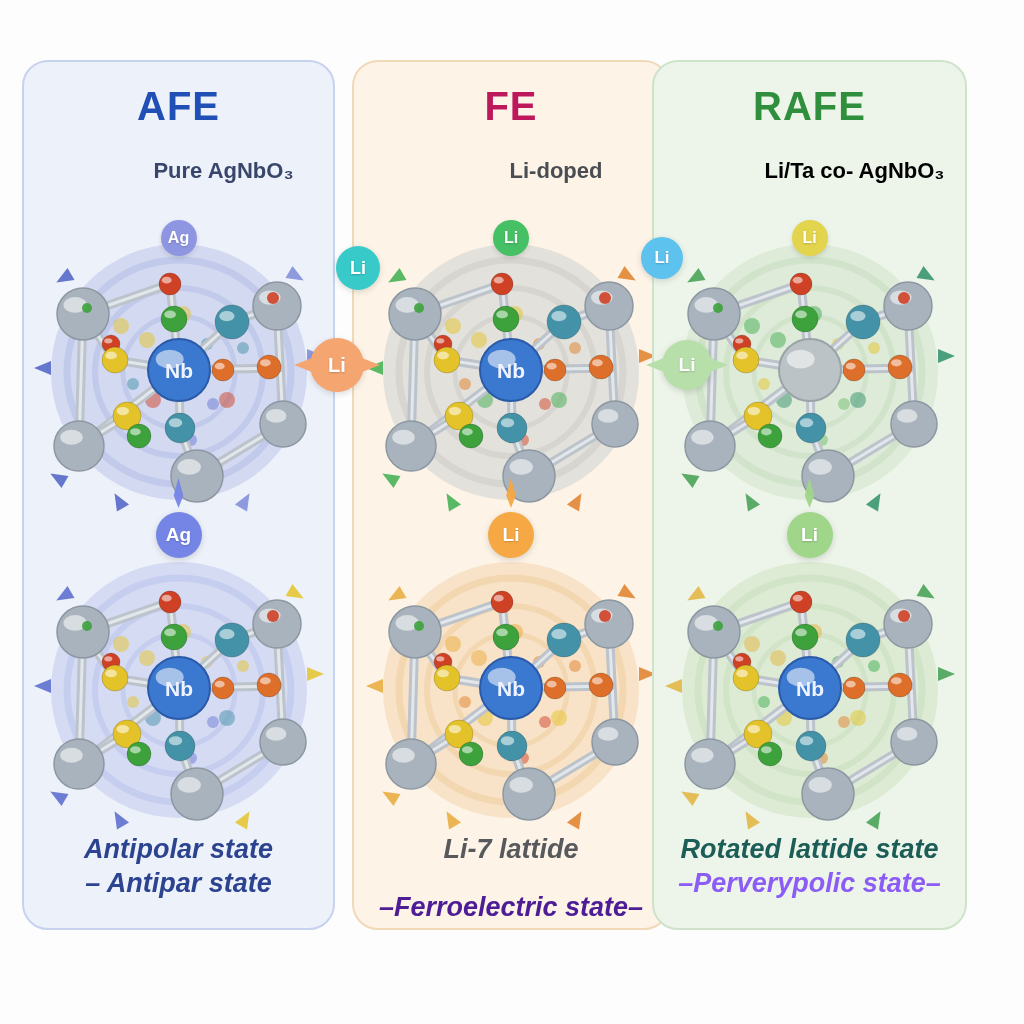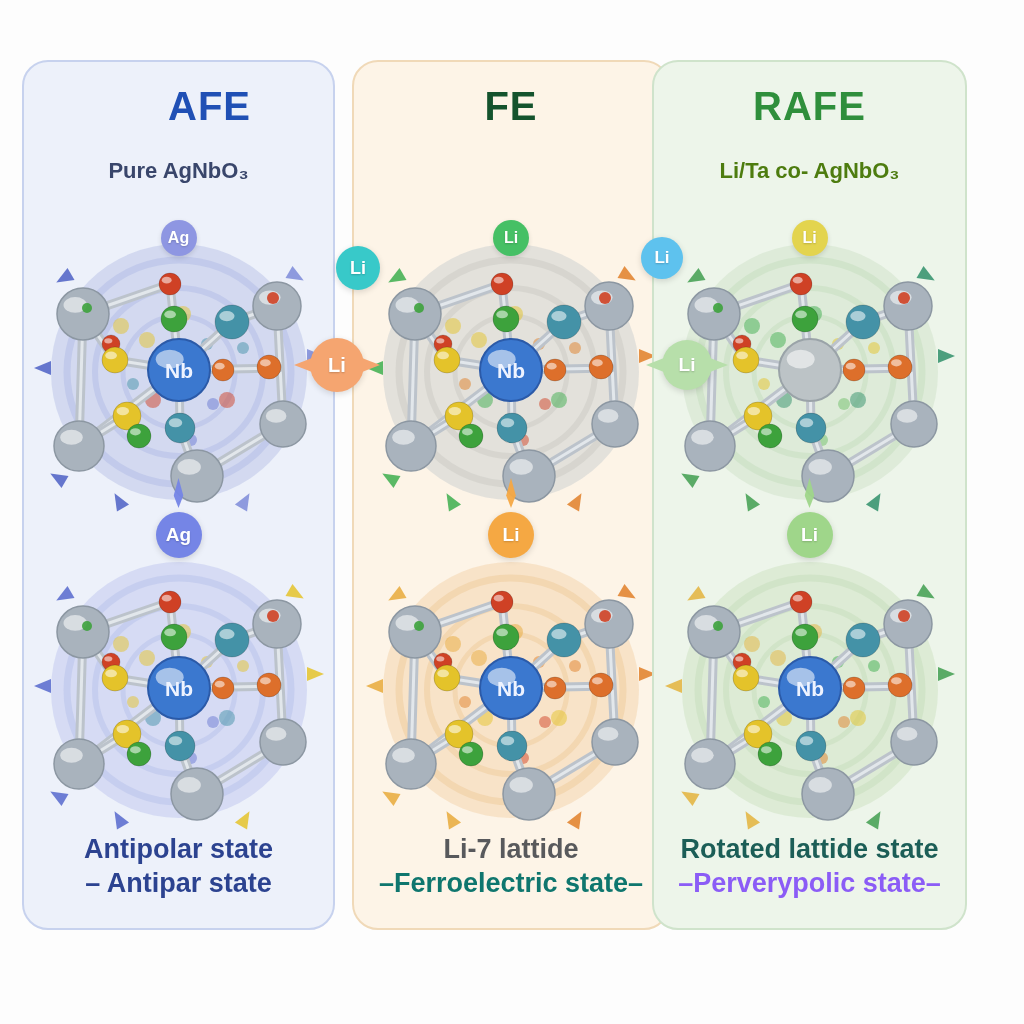--- a/index.html
+++ b/index.html
@@ -15,21 +15,21 @@
   }
   .panel.p1{left:22px;width:313px;}
   .panel.p2{left:352px;width:318px;}
   .panel.p3{left:652px;width:315px;}
   .title{
     position:absolute;top:22px;left:0;width:100%;text-align:center;
     font-size:40px;font-weight:800;letter-spacing:1px;
   }
   .subtitle{
     position:absolute;top:96px;left:0;width:100%;text-align:center;
-    font-size:22px;font-weight:600;
+    font-size:22px;font-weight:600;padding-left:45px;
   }
   .mol{position:absolute;left:50%;transform:translateX(-50%);}
   .mol.top{top:160px;}
   .mol.bottom{top:478px;}
   .badge{
     position:absolute;border-radius:50%;
     display:flex;align-items:center;justify-content:center;
     font-weight:800;z-index:5;
   }
   .badge span{color:#ffffff;text-shadow:0 1px 2px rgba(0,0,0,.18);text-align:right;}
@@ -44,21 +44,21 @@
     box-shadow:0 2px 6px rgba(0,0,0,.15);
   }
   .drop{
     position:absolute;width:15px;height:30px;
     left:50%;transform:translateX(-50%);top:416px;
     clip-path:polygon(50% 0, 82% 58%, 50% 100%, 18% 58%);
     z-index:4;opacity:.95;
   }
   .state1,.state2{
     position:absolute;left:0;width:100%;text-align:center;
-    font-weight:800;font-size:27px;
+    font-weight:800;font-size:27px;font-style:italic;
   }
   .state1{top:772px;}
   .state2{top:806px;}
   
   .conn{
     position:absolute;border-radius:50%;z-index:6;
     display:flex;align-items:center;justify-content:center;
     font-weight:800;box-shadow:0 2px 6px rgba(0,0,0,.14);
   }
   .conn span{color:#ffffff;text-shadow:0 1px 2px rgba(0,0,0,.2);}
@@ -71,21 +71,21 @@
     content:"";position:absolute;top:50%;transform:translateY(-50%);
     border-top:7px solid transparent;border-bottom:7px solid transparent;
   }
   .conn.tails::before{left:-16px;border-right:18px solid currentColor;}
   .conn.tails::after{right:-16px;border-left:18px solid currentColor;}
 </style>
 </head>
 <body>
 
 <div class="panel p1" style="background: rgb(237, 241, 250); border-color: rgb(199, 210, 238);">
-  <div class="title" style="color: rgb(32, 80, 181); padding-left: 31px;">AFE</div>
+  <div class="title" style="color: rgb(32, 80, 181);">AFE</div>
   <div class="subtitle" style="color: rgb(57, 70, 107);">Pure AgNbO₃</div>
 
   <div class="badge top-badge" style="background: rgb(142, 150, 226); color: rgb(142, 150, 226);">
     <span>Ag</span>
   </div>
 
   <svg class="mol top" width="300" height="290" viewBox="0 0 300 290">
       <circle cx="150" cy="150" r="128" fill="#ccd3ee" opacity="0.8"></circle>
       <circle cx="150" cy="150" r="112" fill="none" stroke="#aeb8e4" stroke-width="7" opacity="0.45"></circle>
       <circle cx="150" cy="150" r="84" fill="none" stroke="#aeb8e4" stroke-width="6" opacity="0.45"></circle>
@@ -262,21 +262,22 @@
       <polygon points="0,-7 17,0 0,7" transform="translate(36,260) rotate(210)" fill="#5668cc" opacity="0.85"></polygon>
       <polygon points="0,-7 17,0 0,7" transform="translate(212,286) rotate(300)" fill="#e4c32a" opacity="0.85"></polygon>
       <polygon points="0,-7 17,0 0,7" transform="translate(94,286) rotate(240)" fill="#5668cc" opacity="0.85"></polygon>
     </svg>
 
   <div class="state1" style="color: rgb(44, 67, 144);">Antipolar state</div>
   <div class="state2" style="color: rgb(44, 67, 144);">– Antipar state</div>
 </div>
 
 <div class="panel p2" style="background: rgb(253, 244, 231); border-color: rgb(240, 217, 184);">
-  <div class="title" style="color: #14532d;">FE</div>
+  <div class="title" style="color: #be185d;">FE</div>
+  <div class="subtitle" style="color: rgb(74, 77, 82);">Li-doped</div>
 
   <div class="badge top-badge" style="background: rgb(70, 192, 101); color: rgb(70, 192, 101);">
     <span>Li</span>
   </div>
 
   <svg class="mol top" width="300" height="290" viewBox="0 0 300 290">
       <circle cx="150" cy="150" r="128" fill="#dcdcd8" opacity="0.8"></circle>
       <circle cx="150" cy="150" r="112" fill="none" stroke="#c8c8c2" stroke-width="7" opacity="0.45"></circle>
       <circle cx="150" cy="150" r="84" fill="none" stroke="#c8c8c2" stroke-width="6" opacity="0.45"></circle>
       <circle cx="150" cy="150" r="56" fill="none" stroke="#c8c8c2" stroke-width="5" opacity="0.45"></circle>
@@ -448,26 +449,26 @@
       <polygon points="0,-7 17,0 0,7" transform="translate(22,146) rotate(180)" fill="#e8a93a" opacity="0.85"></polygon>
       <polygon points="0,-7 17,0 0,7" transform="translate(278,134) rotate(0)" fill="#e07f28" opacity="0.85"></polygon>
       <polygon points="0,-7 17,0 0,7" transform="translate(42,52) rotate(150)" fill="#e8a93a" opacity="0.85"></polygon>
       <polygon points="0,-7 17,0 0,7" transform="translate(260,50) rotate(30)" fill="#e07f28" opacity="0.85"></polygon>
       <polygon points="0,-7 17,0 0,7" transform="translate(36,260) rotate(210)" fill="#e8a93a" opacity="0.85"></polygon>
       <polygon points="0,-7 17,0 0,7" transform="translate(212,286) rotate(300)" fill="#e07f28" opacity="0.85"></polygon>
       <polygon points="0,-7 17,0 0,7" transform="translate(94,286) rotate(240)" fill="#e8a93a" opacity="0.85"></polygon>
     </svg>
 
   <div class="state1" style="color: rgb(88, 89, 92);">Li-7 lattide</div>
-  <div class="state2" style="color: #0f766e;">–Ferroelectric state–</div>
+  <div class="state2" style="color: #4c1d95; margin-top: 24px;">–Ferroelectric state–</div>
 </div>
 
 <div class="panel p3" style="background: rgb(237, 245, 234); border-color: rgb(207, 227, 203);">
   <div class="title" style="color: rgb(47, 143, 60);">RAFE</div>
-  <div class="subtitle" style="color: #4d7c0f;">Li/Ta co- AgNbO₃</div>
+  <div class="subtitle" style="color: #000000;">Li/Ta co- AgNbO₃</div>
 
   <div class="badge top-badge" style="background: rgb(227, 212, 78); color: rgb(227, 212, 78);">
     <span>Li</span>
   </div>
 
   <svg class="mol top" width="300" height="290" viewBox="0 0 300 290">
       <circle cx="150" cy="150" r="128" fill="#d9e9d4" opacity="0.8"></circle>
       <circle cx="150" cy="150" r="112" fill="none" stroke="#c2dcba" stroke-width="7" opacity="0.45"></circle>
       <circle cx="150" cy="150" r="84" fill="none" stroke="#c2dcba" stroke-width="6" opacity="0.45"></circle>
       <circle cx="150" cy="150" r="56" fill="none" stroke="#c2dcba" stroke-width="5" opacity="0.45"></circle>

